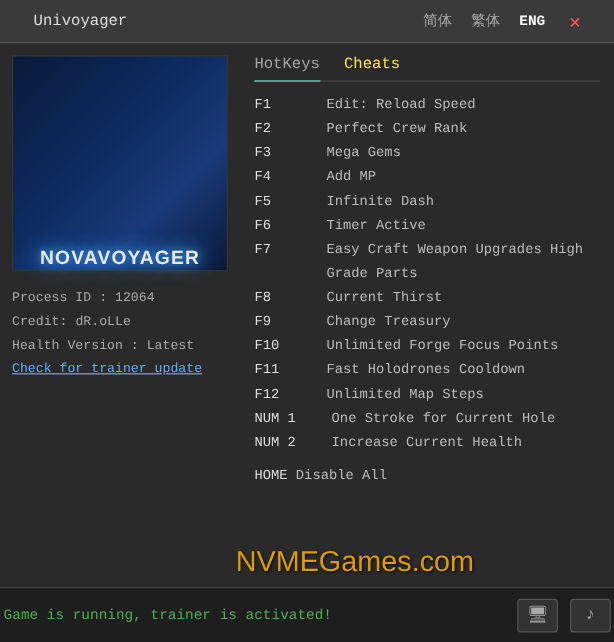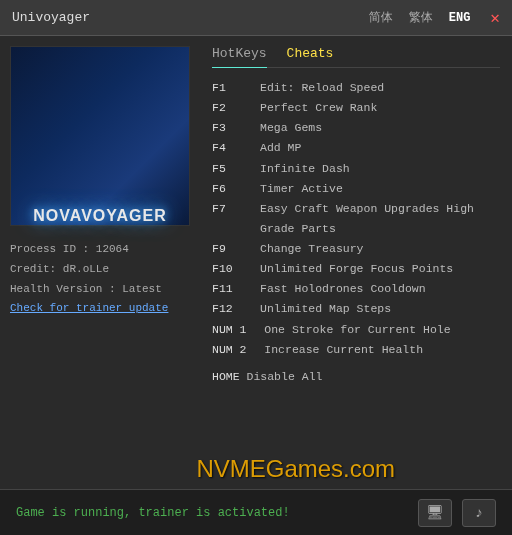--- a/index.html
+++ b/index.html
@@ -11,21 +11,21 @@
       overflow: hidden;
       color: #ccc;
     }
 
     
     #title-bar {
       display: flex;
       align-items: center;
       background: #3a3a3a;
       height: 36px;
-      padding: 0 12px;
+      padding: 0 28px;
       border-bottom: 1px solid #555;
     }
     #title-bar .app-title {
       color: #ddd;
       font-size: 13px;
       flex: 1;
     }
     #title-bar .lang-buttons {
       display: flex;
       gap: 8px;
@@ -123,21 +123,21 @@
     }
 
     
     #hotkeys-list {
       font-size: 11.5px;
       color: #bbb;
       line-height: 1.75;
     }
     .hotkey-item {
       display: flex;
-      gap: 4px;
+      gap: 16px;
     }
     .hotkey-key {
       color: #ddd;
       min-width: 44px;
       font-weight: normal;
     }
     .hotkey-desc {
       color: #bbb;
     }
 
@@ -150,21 +150,21 @@
       color: #ddd;
     }
 
     
     #bottom-bar {
       height: 46px;
       background: #1e1e1e;
       display: flex;
       align-items: center;
       justify-content: space-between;
-      padding: 0 16px;
+      padding: 0 3px;
       border-top: 1px solid #444;
     }
     #status-text {
       font-size: 12px;
       color: #4caf50;
     }
     #bottom-icons {
       display: flex;
       gap: 10px;
       align-items: center;
@@ -258,20 +258,24 @@
         </div>
         <div class="hotkey-item">
           <span class="hotkey-key">F6&nbsp;&nbsp;</span>
           <span class="hotkey-desc">Timer Active</span>
         </div>
         <div class="hotkey-item">
           <span class="hotkey-key">F7&nbsp;&nbsp;</span>
           <span class="hotkey-desc">Easy Craft Weapon Upgrades High Grade Parts</span>
         </div>
         <div class="hotkey-item">
+          <span class="hotkey-key">F8&nbsp;&nbsp;</span>
+          <span class="hotkey-desc">Current Thirst</span>
+        </div>
+        <div class="hotkey-item">
           <span class="hotkey-key">F9&nbsp;&nbsp;</span>
           <span class="hotkey-desc">Change Treasury</span>
         </div>
         <div class="hotkey-item">
           <span class="hotkey-key">F10&nbsp;&nbsp;</span>
           <span class="hotkey-desc">Unlimited Forge Focus Points</span>
         </div>
         <div class="hotkey-item">
           <span class="hotkey-key">F11&nbsp;&nbsp;</span>
           <span class="hotkey-desc">Fast Holodrones Cooldown</span>

